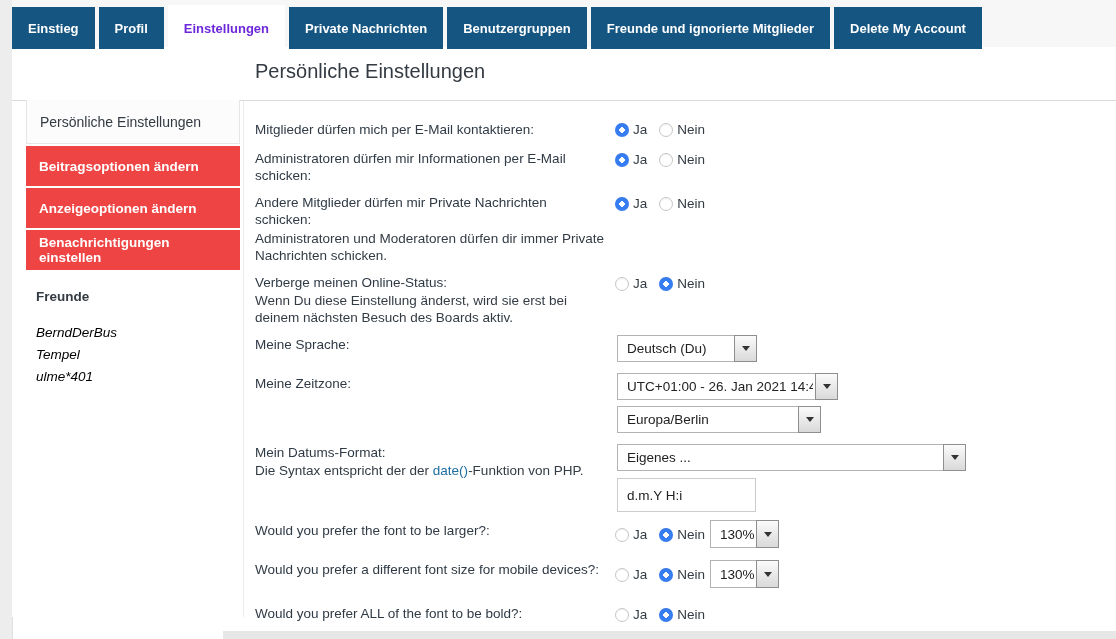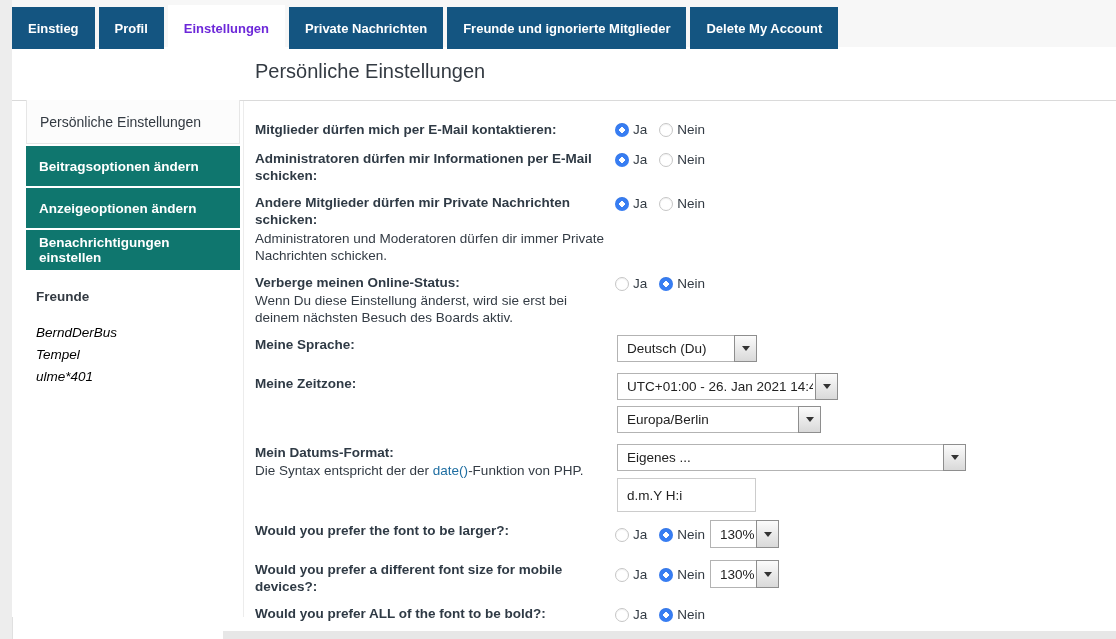--- a/index.html
+++ b/index.html
@@ -24,33 +24,33 @@
     height:42px;display:flex;align-items:center;padding:0 16px;cursor:pointer;white-space:nowrap;
   }
   .tab.active{
     background:#ffffff;color:#6d28d9;height:46px;margin-bottom:-2px;position:relative;z-index:6;
   }
 
   
   .sidebar{position:absolute;left:26px;top:100px;width:214px;}
   .side-item{
     box-sizing:border-box;width:214px;height:40px;margin-bottom:2px;
-    background:#0f766e;color:#ffffff;font-weight:bold;font-size:13.5px;
+    background:#ef4444;color:#ffffff;font-weight:bold;font-size:13.5px;
     display:flex;align-items:center;padding:0 13px;cursor:pointer;
   }
   .side-item.active{
     background:#fcfcfc;color:#333a42;font-weight:normal;height:44px;font-size:14px;
     border:1px solid #e6e6e6;border-top:none;
   }
   .friends-heading{position:absolute;left:36px;top:289px;font-weight:bold;font-size:13.5px;color:#333a42;}
   .friend-link{position:absolute;left:36px;font-size:13.5px;font-style:italic;color:#000000;cursor:pointer;text-decoration:none;margin-top:8px;}
 
   
   .page-title{position:absolute;left:255px;top:60px;font-size:20px;font-weight:normal;color:#333a42;margin:0;}
-  .row-label{position:absolute;left:255px;width:350px;font-size:13.5px;font-weight:bold;color:#2f3a45;line-height:17px;}
+  .row-label{position:absolute;left:255px;width:350px;font-size:13.5px;font-weight:normal;color:#2f3a45;line-height:17px;}
   .row-note{position:absolute;left:255px;width:350px;font-size:13.5px;font-weight:normal;color:#333b44;line-height:17px;}
   .inline-link{color:#1d6da1;cursor:pointer;}
 
   
   .radio-group{position:absolute;display:flex;align-items:center;font-size:13.5px;color:#333b44;}
   .radio{
     box-sizing:border-box;width:14px;height:14px;border-radius:50%;
     background:#ffffff;border:1px solid #c6c6c6;box-shadow:inset 0 1px 1px rgba(0,0,0,.06);
     margin-right:4px;cursor:pointer;flex:none;
   }
@@ -89,20 +89,21 @@
   <div class="panel"></div>
   <div class="content-rule"></div>
   <div class="col-divider"></div>
   <div class="bottom-band"></div>
 
   <div class="tabbar">
     <div class="tab">Einstieg</div>
     <div class="tab">Profil</div>
     <div class="tab active">Einstellungen</div>
     <div class="tab">Private Nachrichten</div>
+    <div class="tab">Benutzergruppen</div>
     <div class="tab">Freunde und ignorierte Mitglieder</div>
     <div class="tab">Delete My Account</div>
   </div>
 
   <h1 class="page-title">Persönliche Einstellungen</h1>
 
   <div class="sidebar">
     <div class="side-item active">Persönliche Einstellungen</div>
     <div class="side-item">Beitragsoptionen ändern</div>
     <div class="side-item">Anzeigeoptionen ändern</div>

